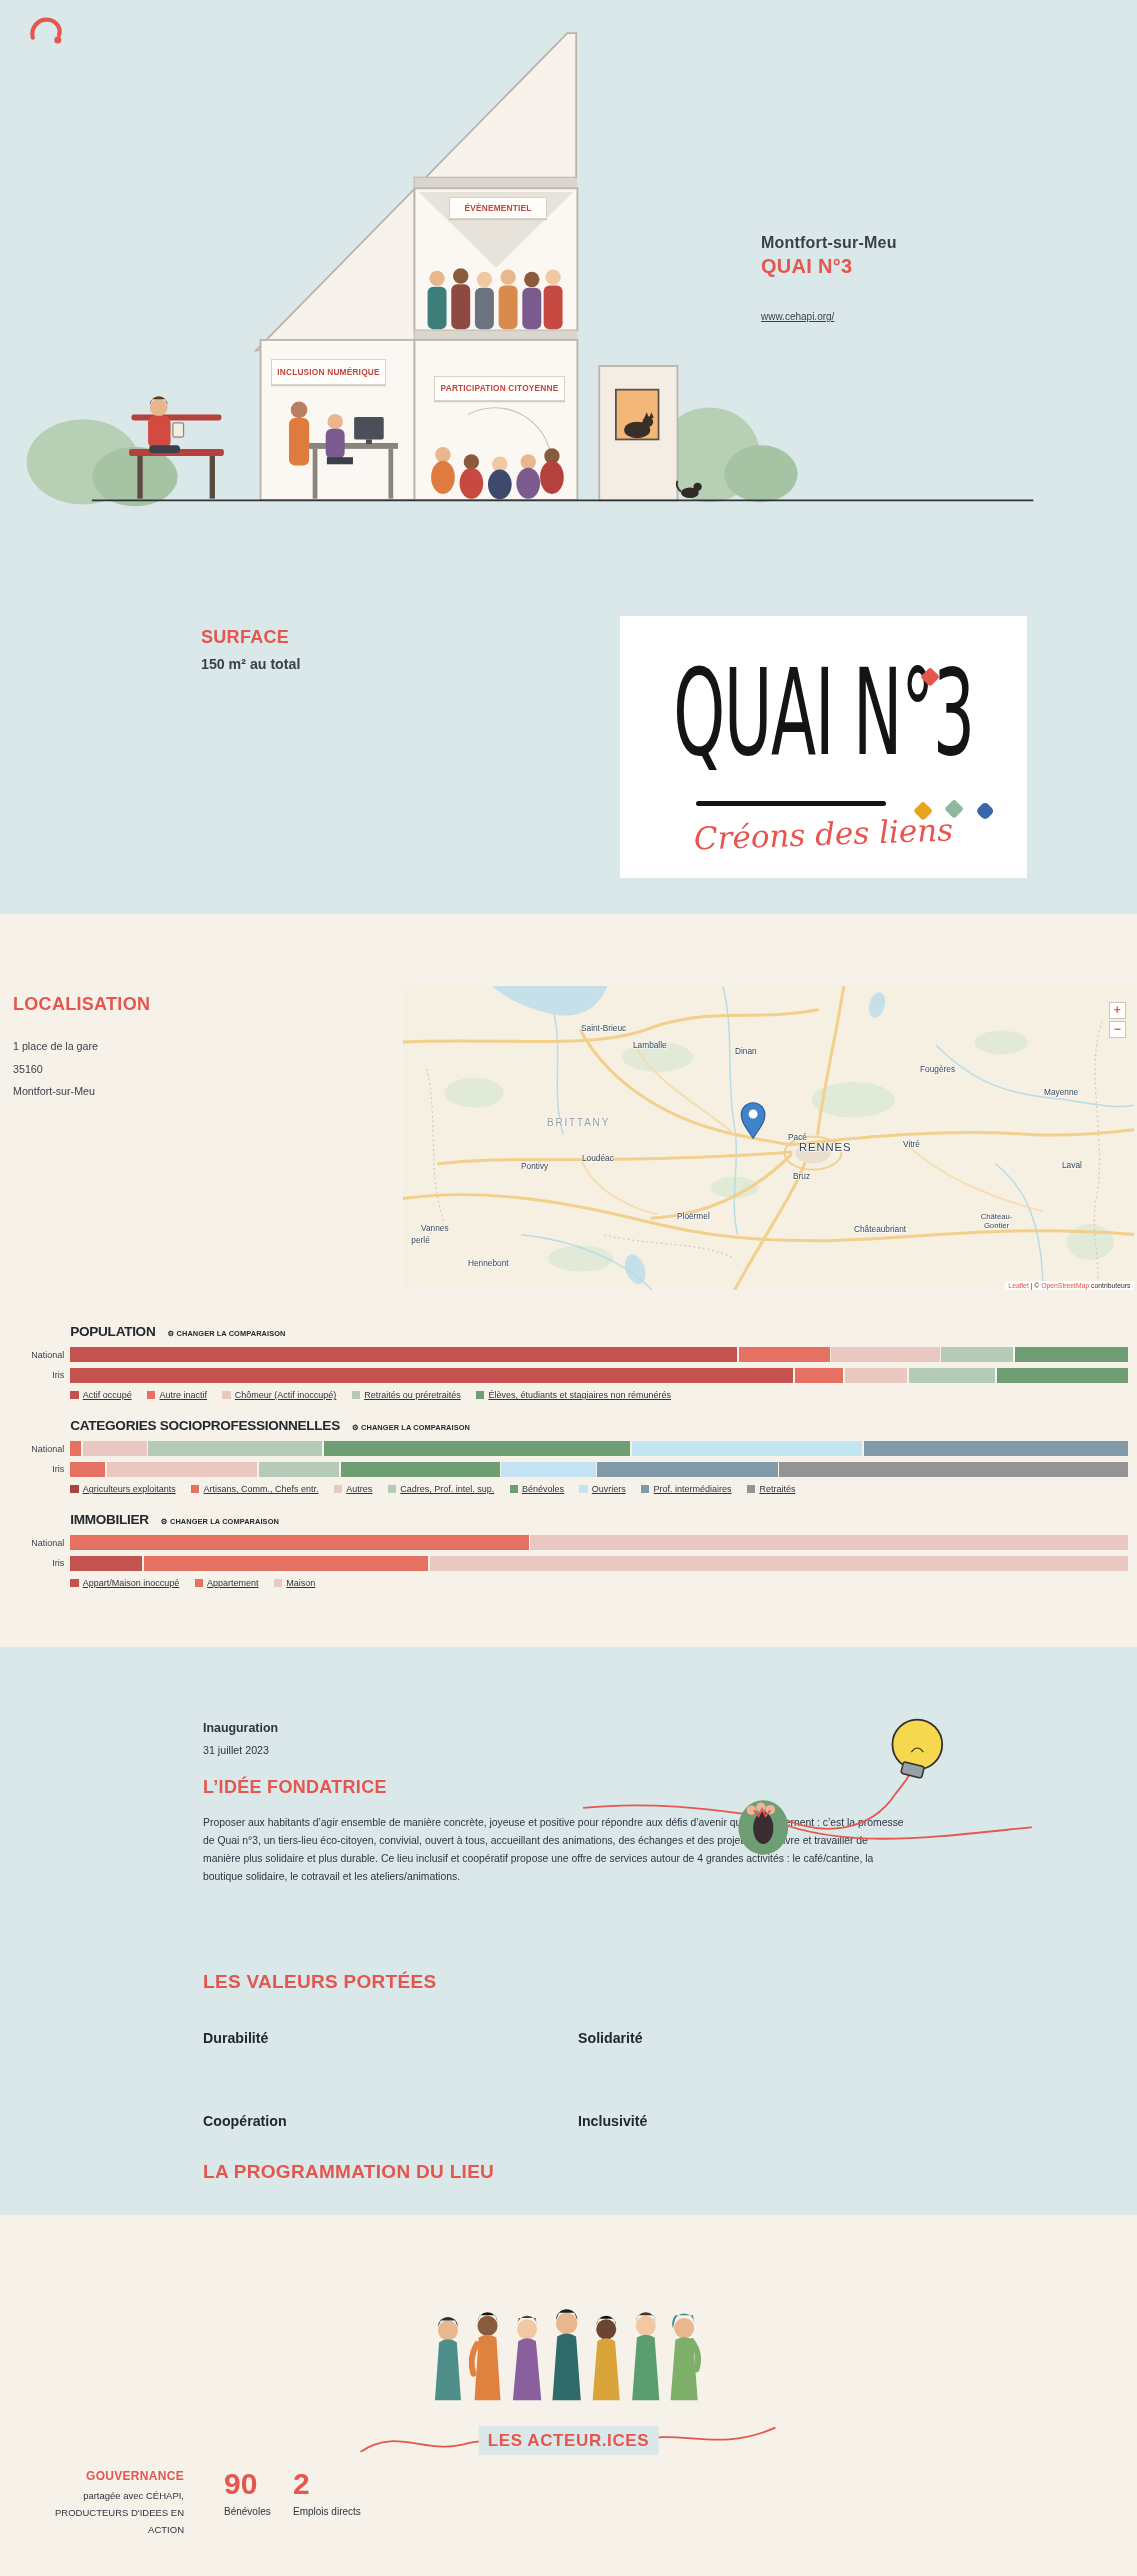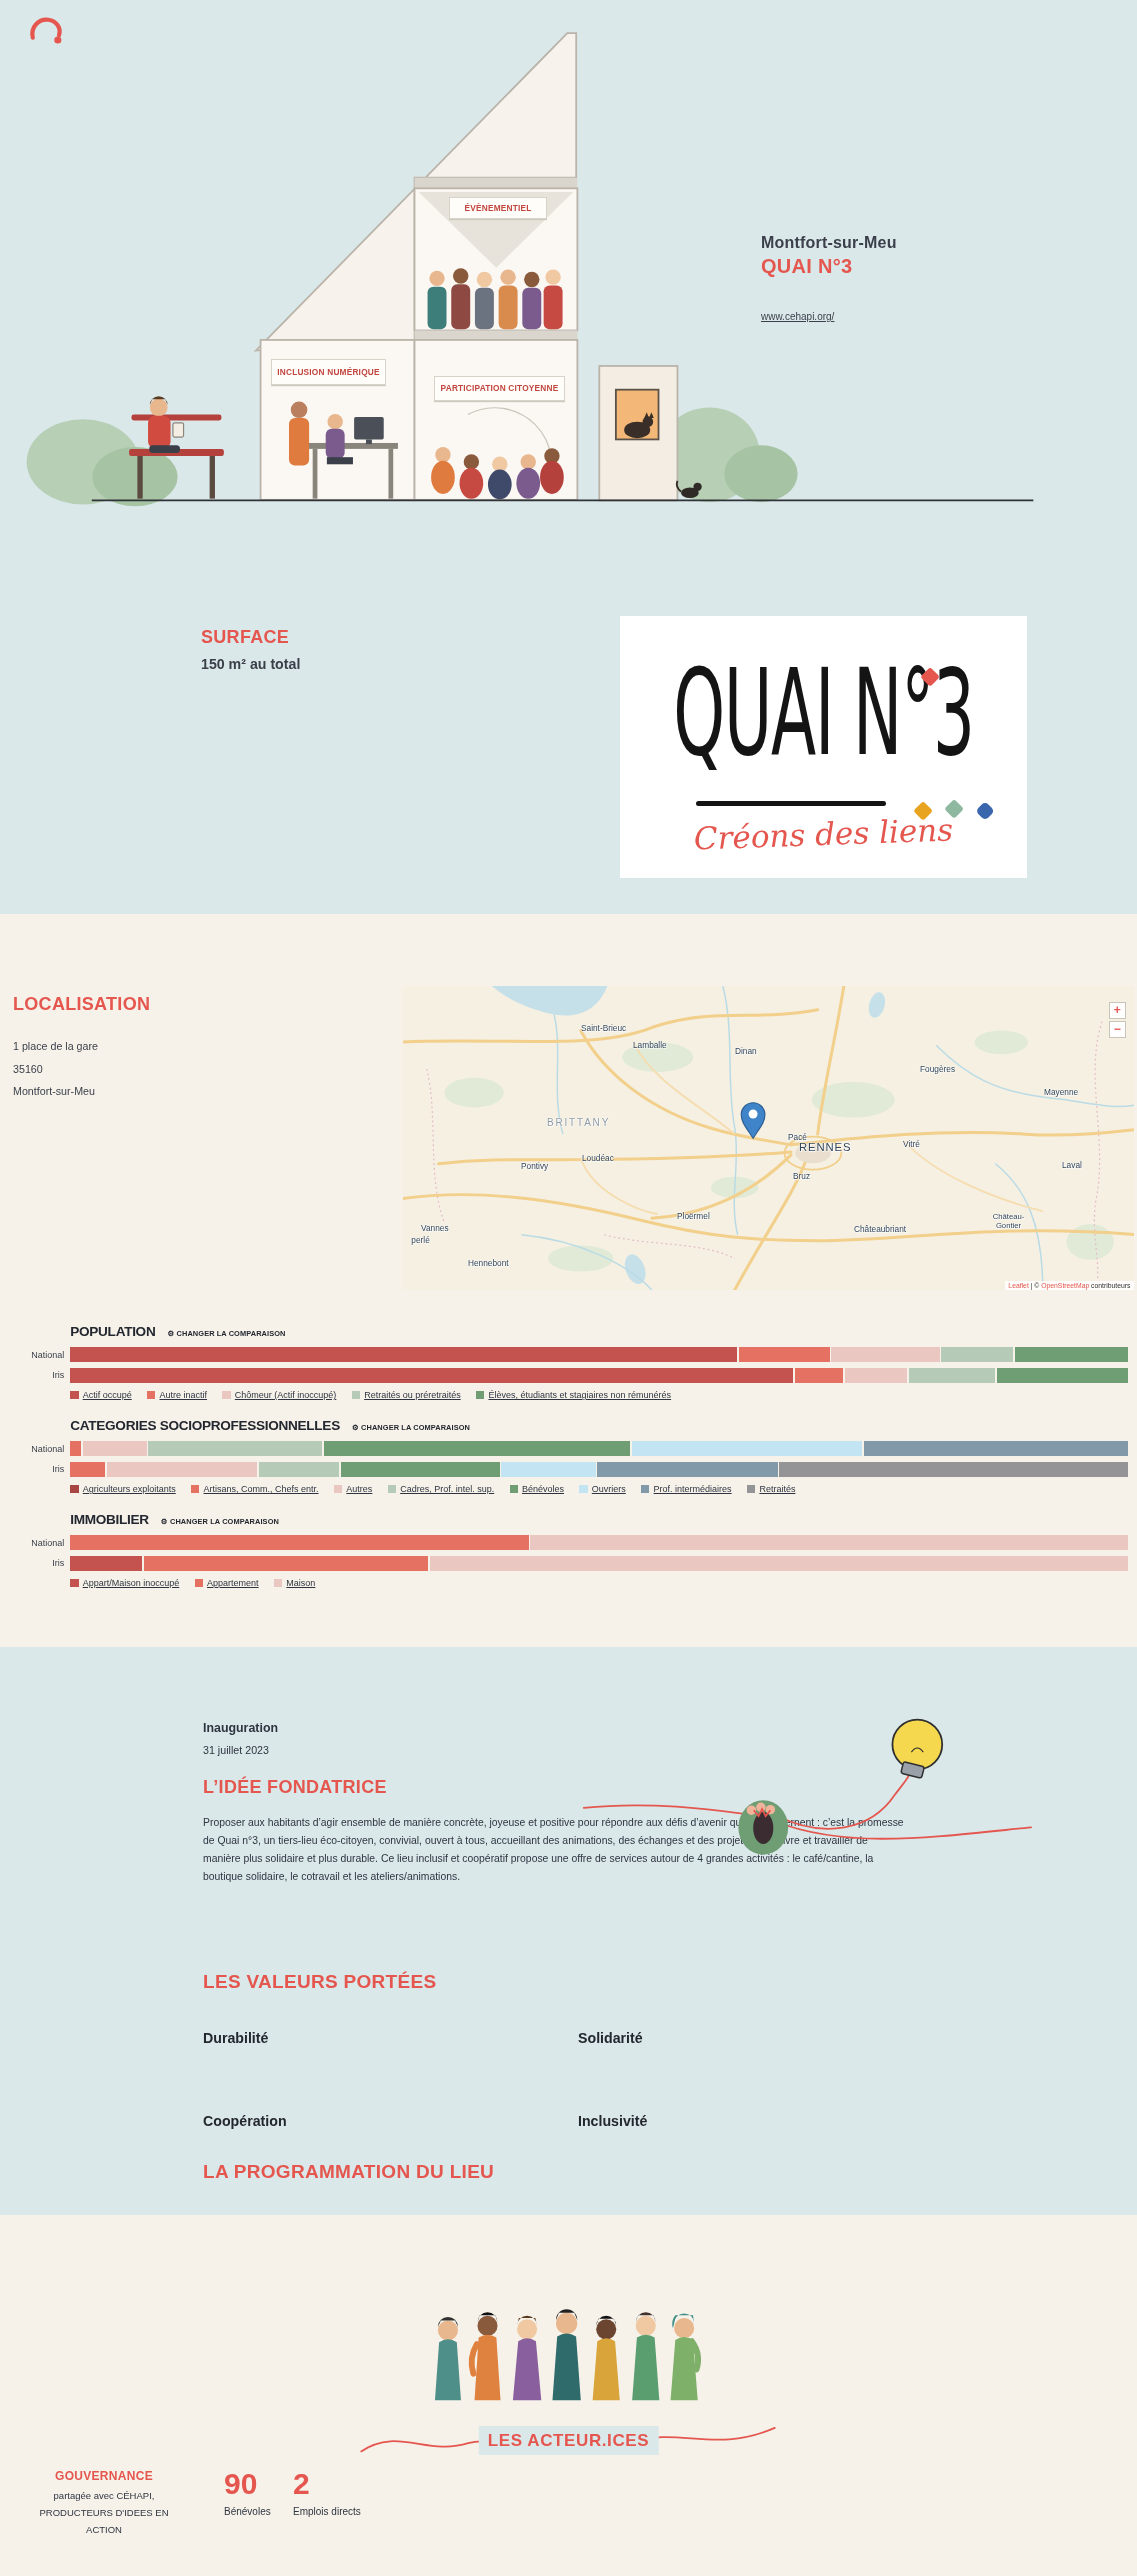--- a/index.html
+++ b/index.html
@@ -68,21 +68,21 @@
 
   
   .inaug-label{font-size:12.4px;font-weight:bold;color:#2e3440;}
   .inaug-date{font-size:10.7px;color:#2e3440;}
   .idea-par{font-size:10.4px;line-height:18px;color:#2e3440;width:705px;}
   .value-item{font-size:14.2px;font-weight:bold;color:#23272f;}
 
   
   .actors-title{position:absolute;left:50%;transform:translateX(-50%);top:2426px;background:#dbe8ea;
                 padding:4.7px 9.5px;font-size:17px;font-weight:bold;color:#e4564e;letter-spacing:0.6px;white-space:nowrap;}
-  .gouv{position:absolute;left:24px;top:2469px;width:160px;text-align:center;}
+  .gouv{position:absolute;left:24px;top:2469px;width:160px;text-align:right;}
   .gouv-title{font-size:12px;font-weight:bold;color:#e4564e;letter-spacing:0.3px;}
   .gouv-text{font-size:9.5px;color:#2e3440;line-height:17px;margin-top:3.6px;}
   .stat-value{font-size:30px;font-weight:bold;color:#e4564e;line-height:30px;}
   .stat-label{font-size:10px;color:#2e3440;margin-top:7.1px;}
 </style>
 </head>
 <body>
 
 <div class="section bg-blue" style="top:0;height:914px;">
 
@@ -278,21 +278,21 @@
       <span class="map-label " style="left: 65px; top: 272px;">Hennebont</span>
       <span class="map-label " style="left: 255px; top: 225px; padding-left: 19px;">Ploërmel</span>
       <span class="map-label " style="left: 385px; top: 146px;">Pacé</span>
       <span class="map-label big" style="left: 396px; top: 155px;">RENNES</span>
       <span class="map-label " style="left: 390px; top: 185px;">Bruz</span>
       <span class="map-label " style="left: 500px; top: 153px;">Vitré</span>
       <span class="map-label " style="left: 517px; top: 78px;">Fougères</span>
       <span class="map-label " style="left: 641px; top: 101px;">Mayenne</span>
       <span class="map-label " style="left: 659px; top: 174px;">Laval</span>
       <span class="map-label " style="left: 451px; top: 238px;">Châteaubriant</span>
-      <span class="map-label small2" style="left: 582px; top: 226px;">Château-Gontier</span>
+      <span class="map-label small2" style="left: 570px; top: 226px;">Château-Gontier</span>
     </div>
   <div class="zoom-btn" style="top:16px;">+</div>
   <div class="zoom-btn" style="top:35px;">−</div>
   <div class="map-attrib"><a href="#">Leaflet</a><span> | © </span><a href="#">OpenStreetMap</a><span> contributeurs</span></div>
 </div>
 
 <div class="chart" style="top:1324px;">
   <div class="chart-head">
     <span class="chart-title">POPULATION</span>
     <button class="chart-btn">

